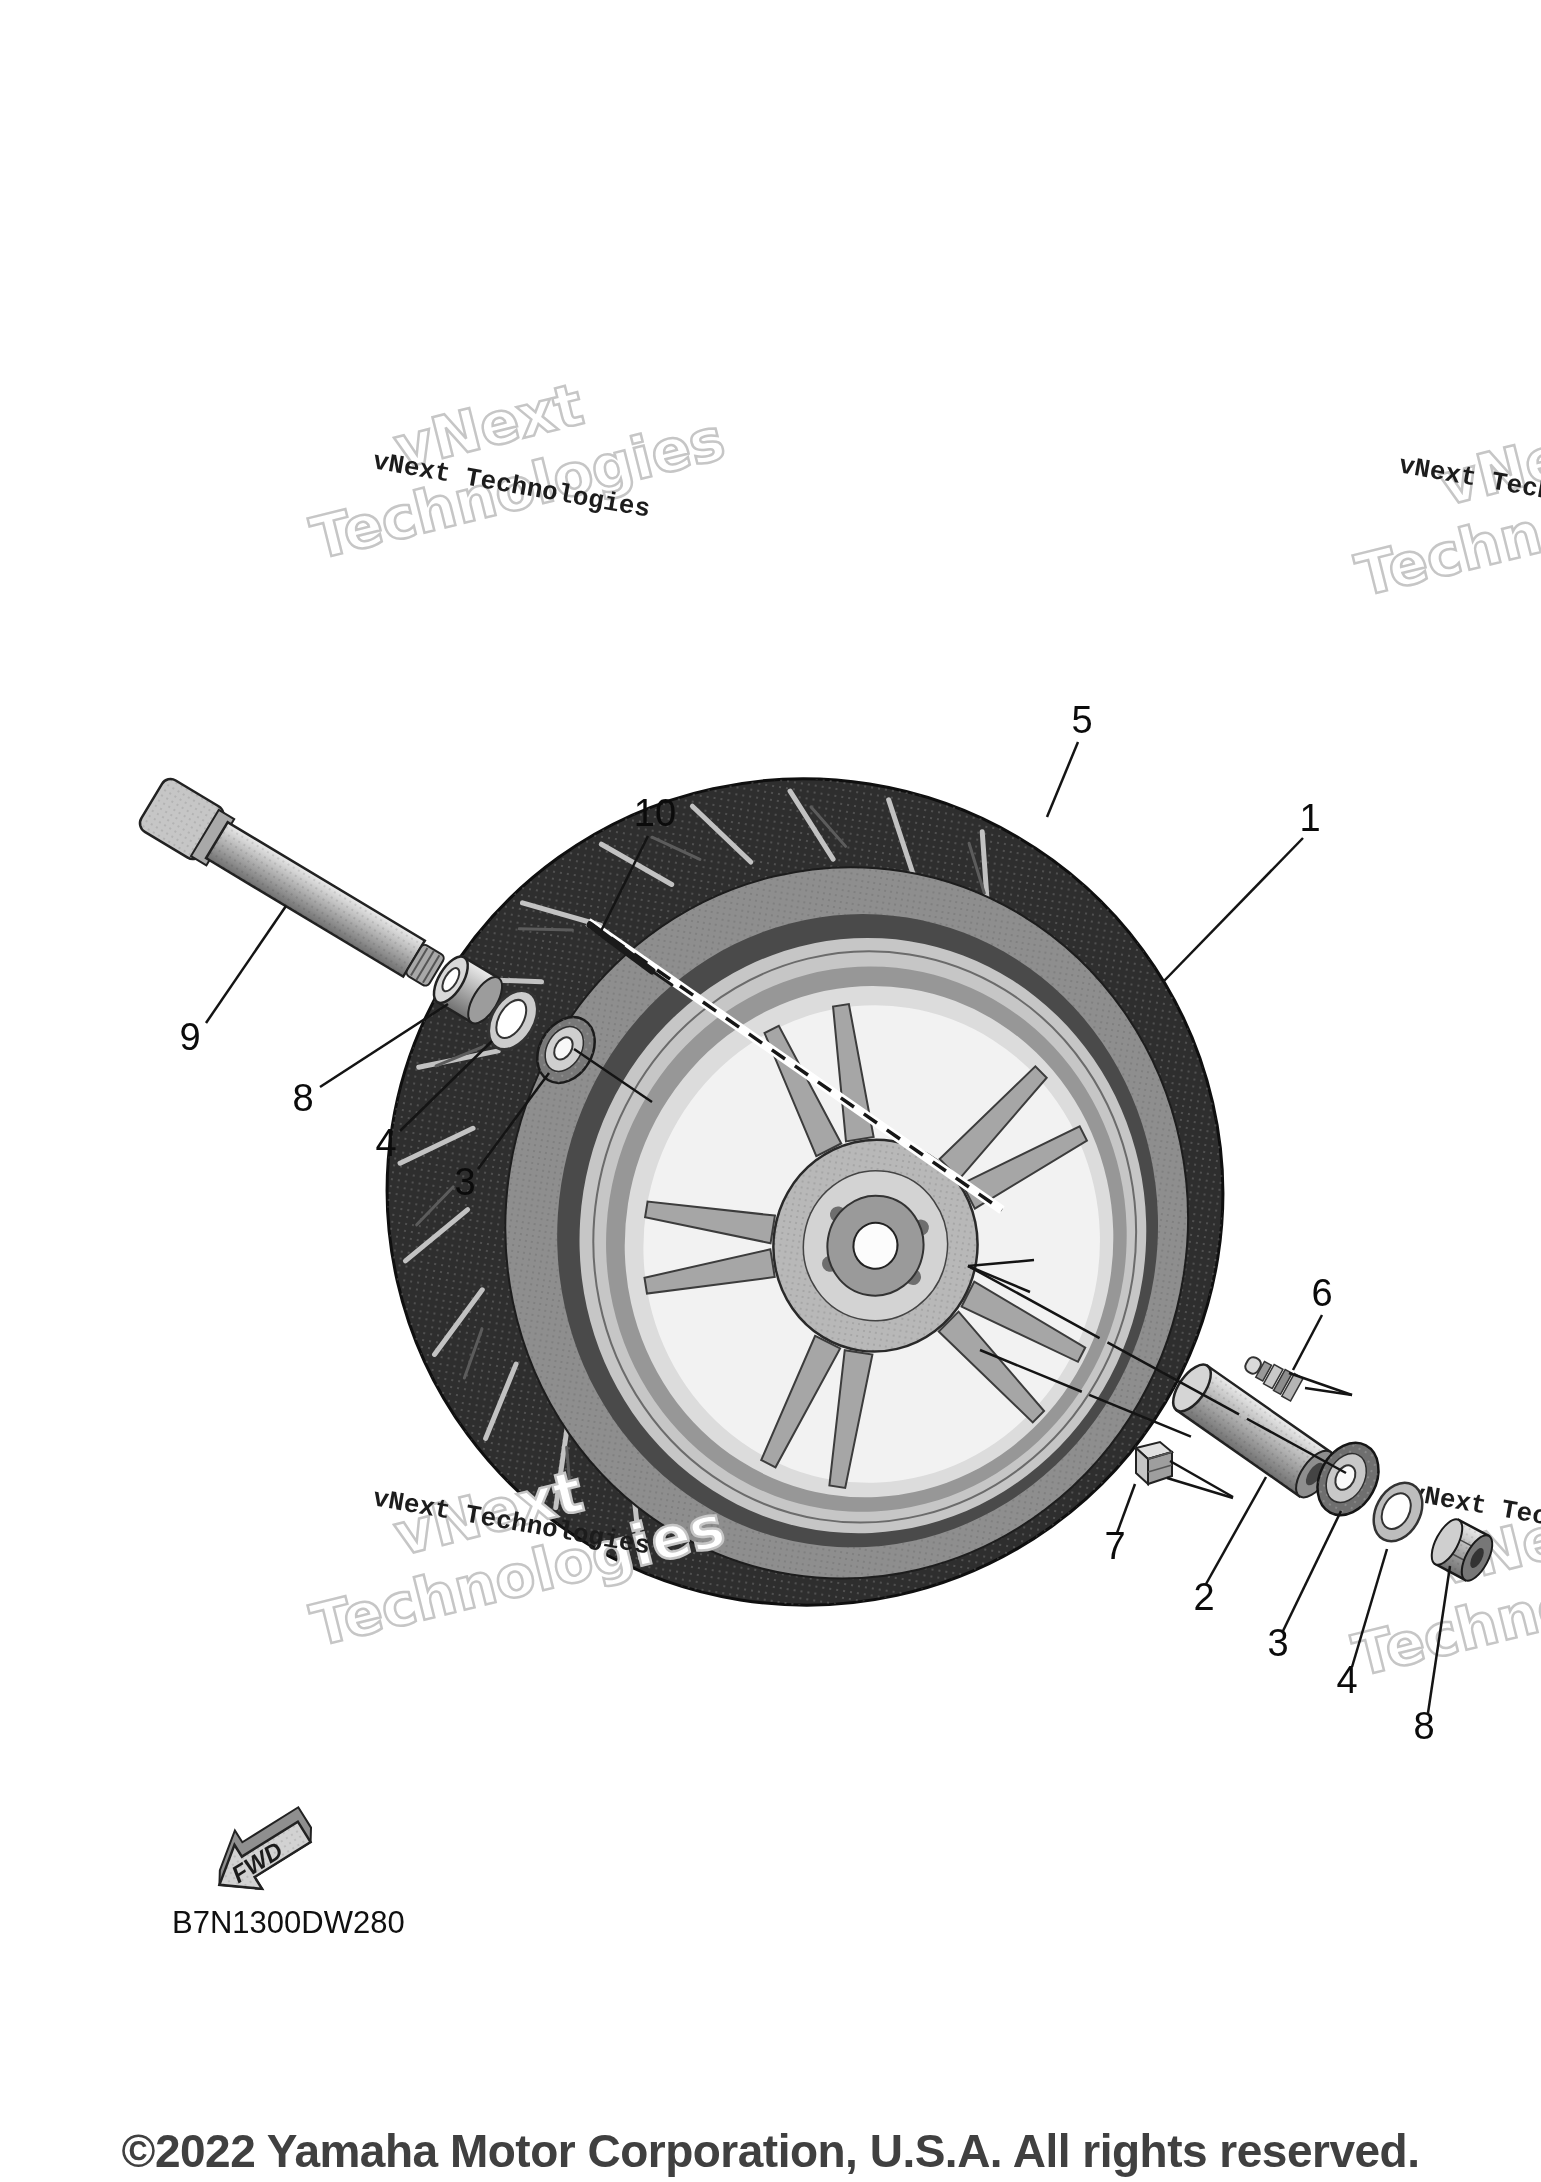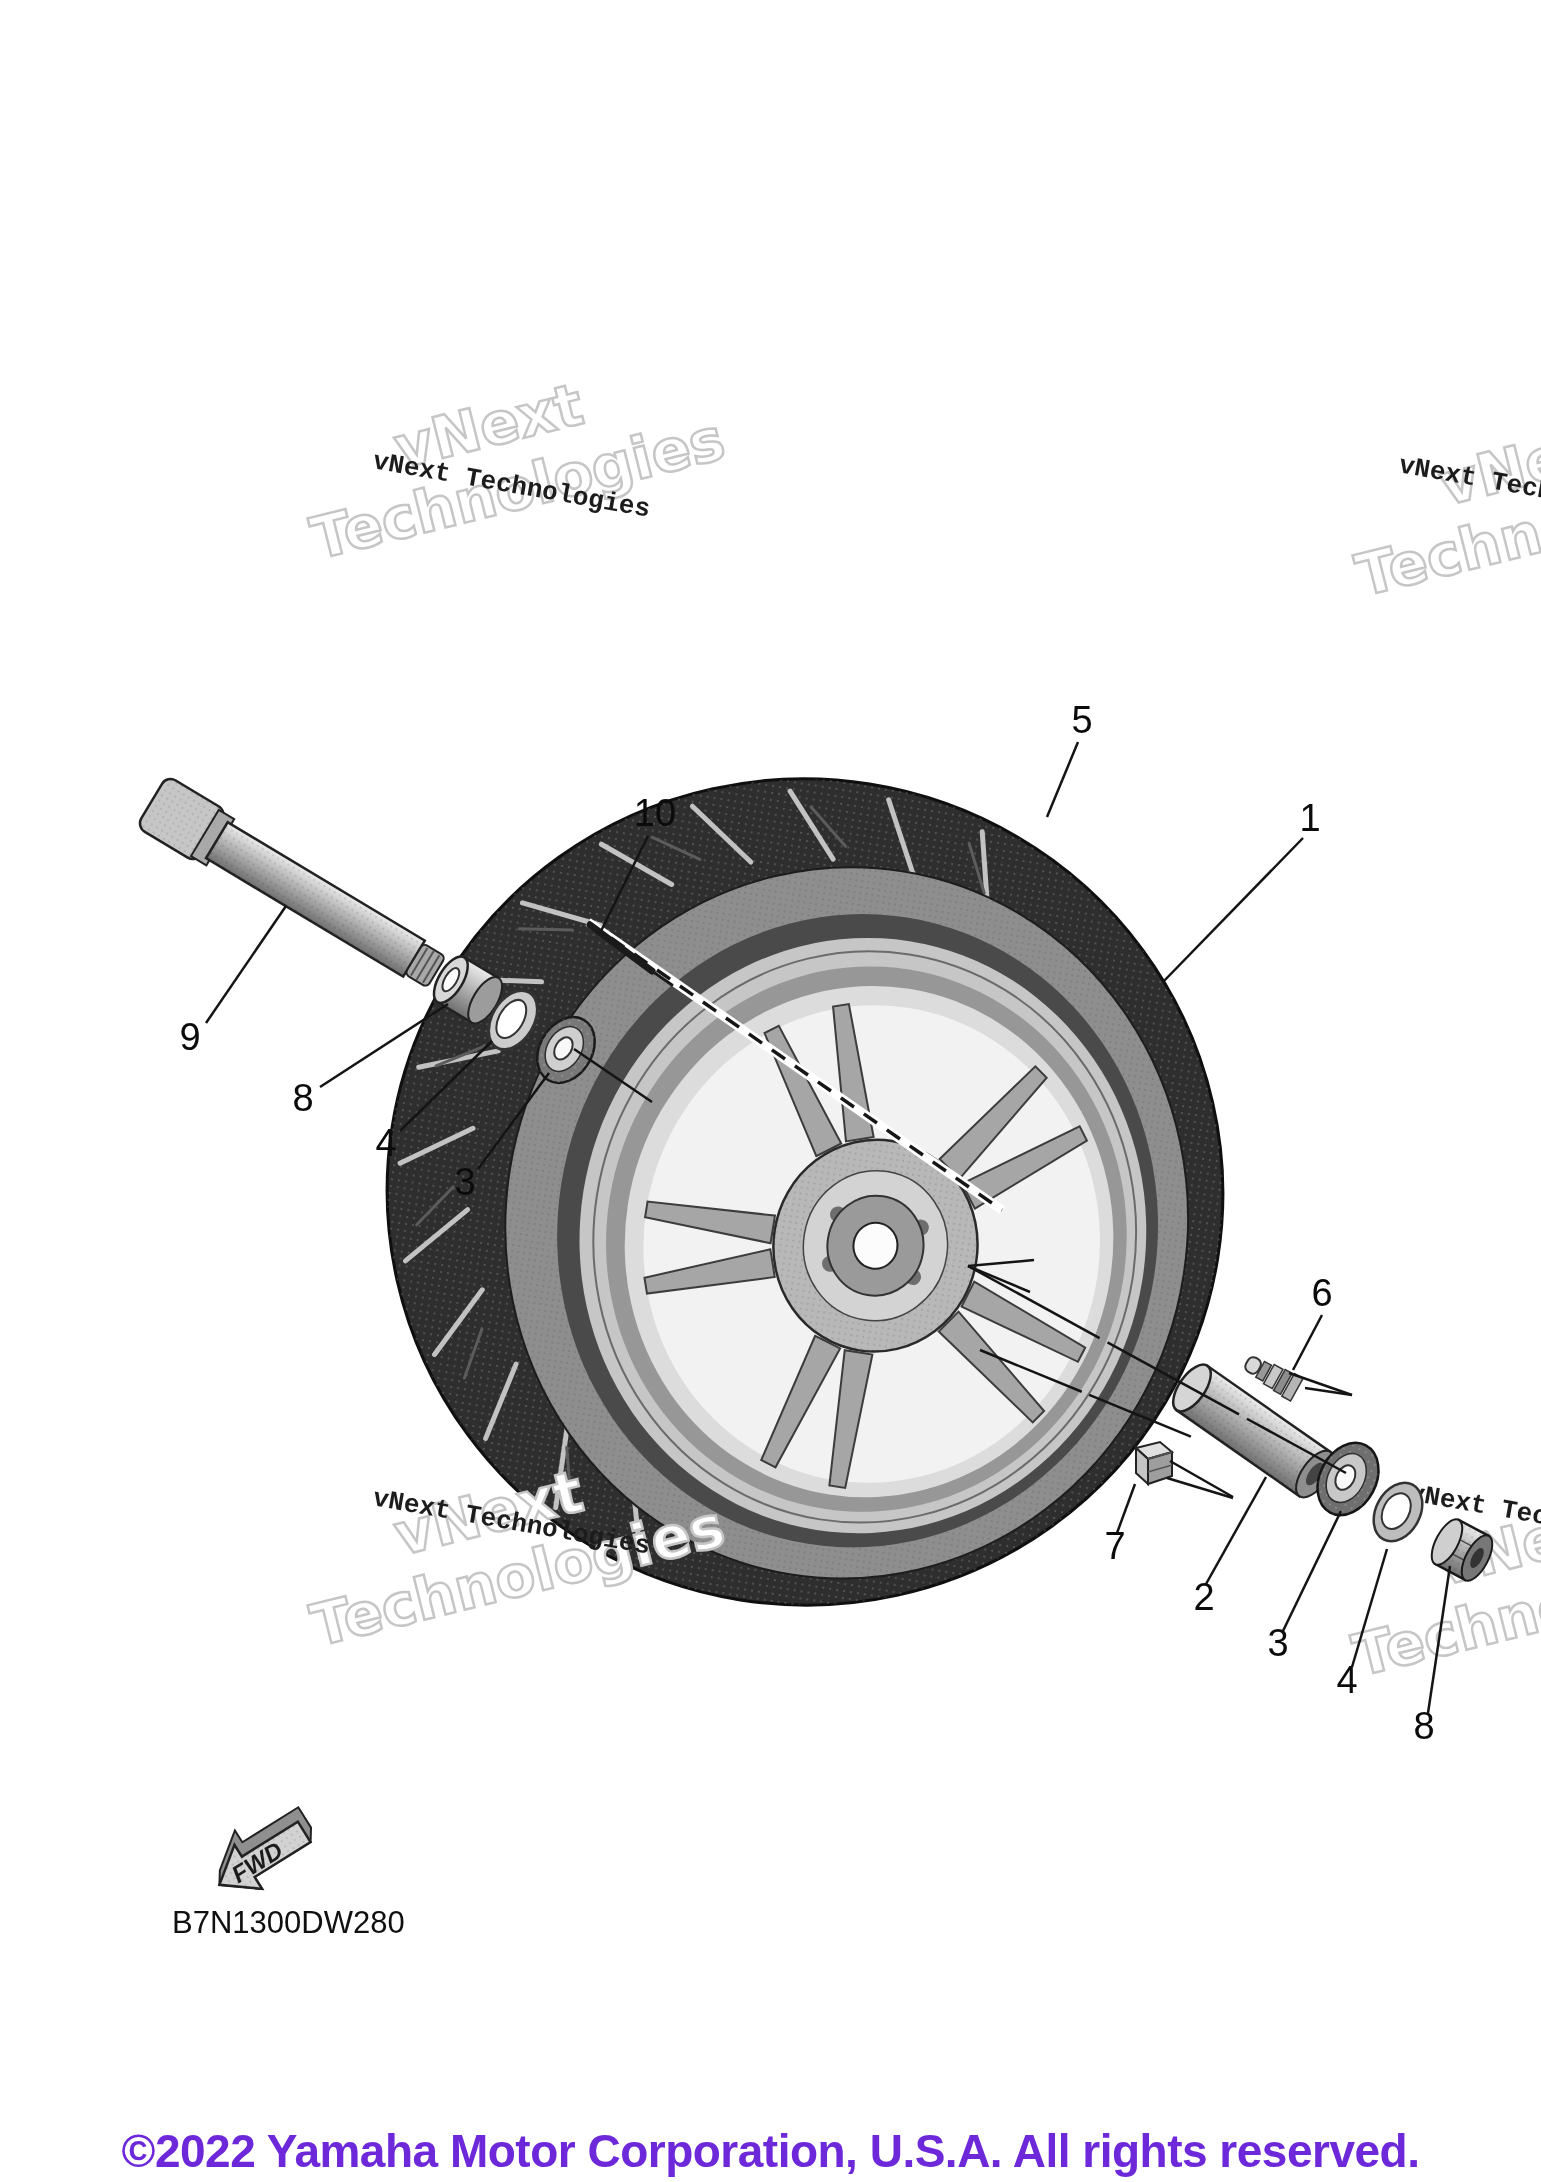--- a/index.html
+++ b/index.html
@@ -9,21 +9,21 @@
   }
   #stage{position:absolute;left:0;top:0;width:1541px;height:2182px;}
   svg text{user-select:none;}
   .callout{font-family:"Liberation Sans",sans-serif;font-size:38px;fill:#0b0b0b;}
   .wm-solid{font-family:"Liberation Mono","DejaVu Sans Mono",monospace;font-weight:bold;font-size:26px;fill:#1c1c1c;}
   .wm-outline{font-family:"DejaVu Sans",sans-serif;font-weight:bold;font-size:58px;fill:#ffffff;stroke:#c6c6c6;stroke-width:2.5px;}
   .partcode{font-family:"Liberation Sans",sans-serif;font-size:31px;fill:#101010;}
   .leader{stroke:#141414;stroke-width:2.5;fill:none;}
   #copyright{
     position:absolute;left:0;top:2124px;width:100%;text-align:center;
-    font-size:46px;font-weight:bold;letter-spacing:-0.5px;color:#6d28d9;
+    font-size:46px;font-weight:bold;letter-spacing:-0.5px;color:#404040;
     font-family:"Liberation Sans",sans-serif;white-space:nowrap;
   }
 </style>
 </head>
 <body>
 
 <div id="stage">
 <svg width="1541" height="2182" viewBox="0 0 1541 2182">
   <defs>
     <linearGradient id="gMetal" x1="0" y1="0" x2="0" y2="1">

